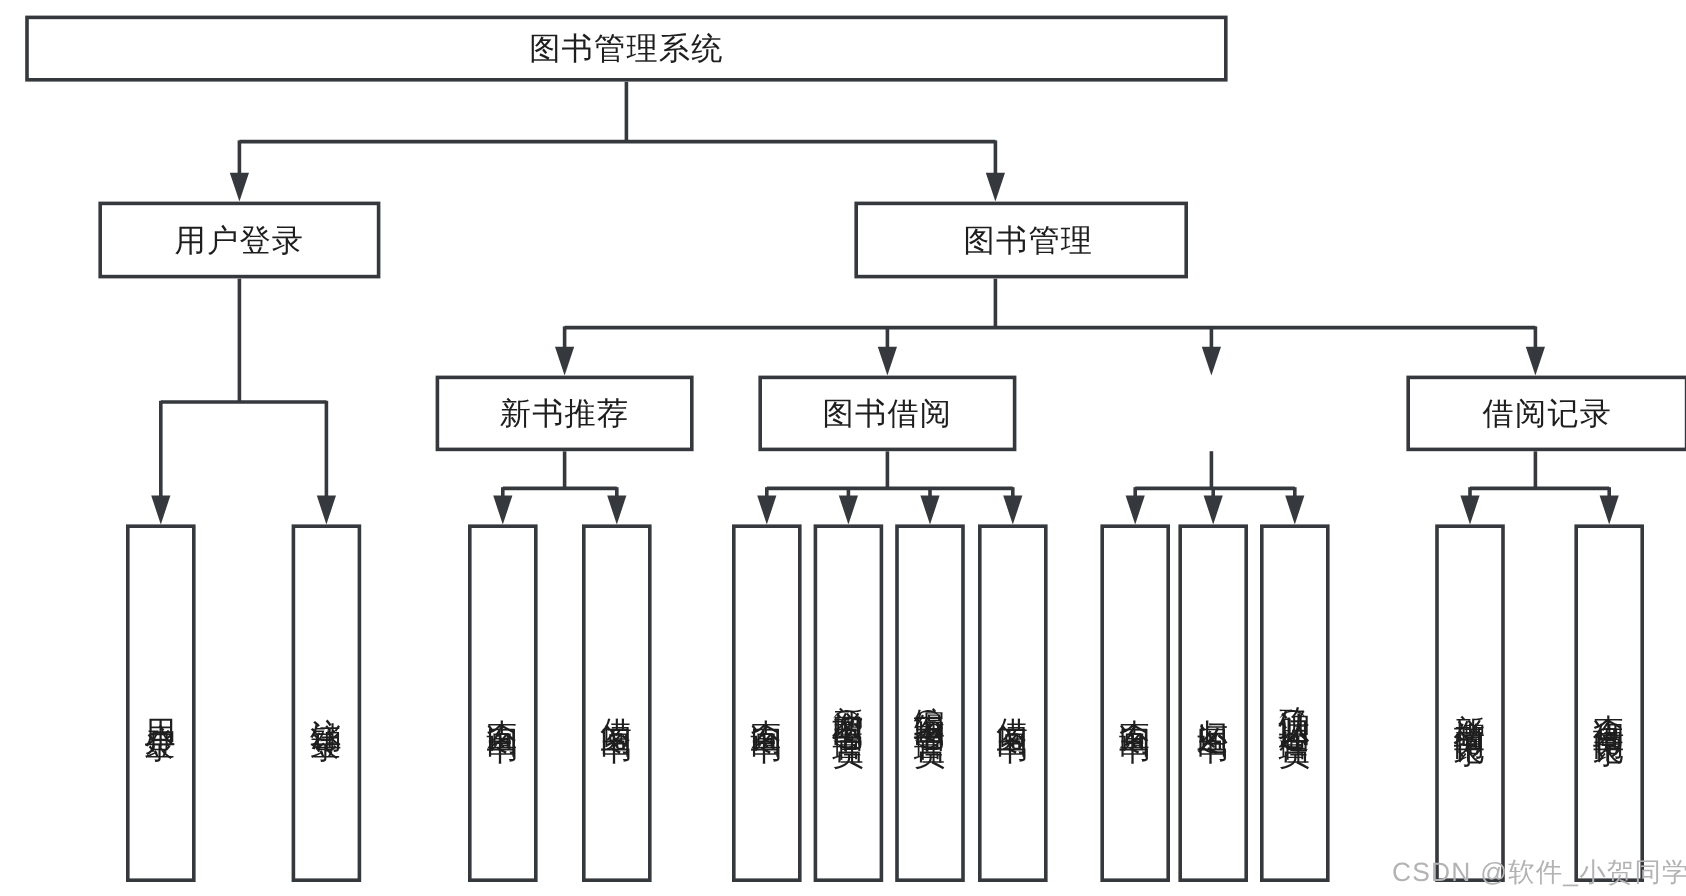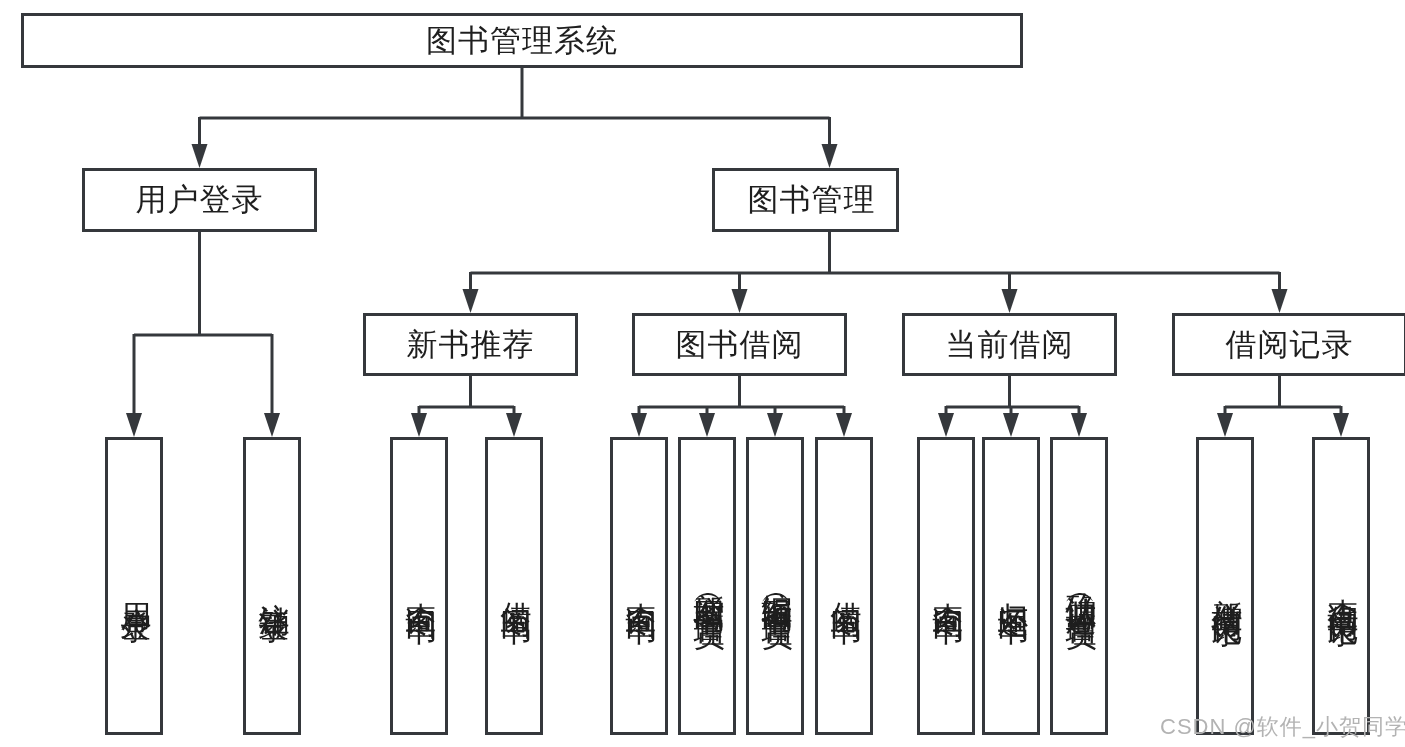--- a/index.html
+++ b/index.html
@@ -24,37 +24,36 @@
   }
   .node {
     position: absolute;
     box-sizing: border-box;
     border: 3px solid #35383c;
     background: #ffffff;
     display: flex;
     align-items: center;
     justify-content: center;
     color: #1e1e1e;
-    font-size: 31px;
+    font-size: 26px;
     letter-spacing: 1px;
     z-index: 2;
-    font-family: Liberation Mono, monospace;
   }
   .node.leaf .vtext {
     writing-mode: vertical-rl;
     text-orientation: mixed;
     letter-spacing: 4px;
     line-height: 1;
     white-space: nowrap;
   }
   
   .n-root   { left: 21px;   top: 13px;  width: 1002px; height: 55px; }
   
   .n-l2a    { left: 82px;   top: 168px; width: 235px;  height: 64px; }
-  .n-l2b    { left: 712px;  top: 168px; width: 187px;  height: 64px; padding-left: 12px; }
+  .n-l2b    { left: 712px;  top: 168px; width: 278px;  height: 64px; padding-left: 12px; }
   
   .n-l3a    { left: 363px;  top: 313px; width: 215px;  height: 63px; }
   .n-l3b    { left: 632px;  top: 313px; width: 215px;  height: 63px; }
   .n-l3c    { left: 902px;  top: 313px; width: 215px;  height: 63px; }
   .n-l3d    { left: 1172px; top: 313px; width: 235px;  height: 63px; }
   
   .leaf     { top: 437px; width: 58px; height: 298px; }
   .lf-g1a { left: 105px; }  .lf-g1b { left: 243px; }
   .lf-g2a { left: 390px; }  .lf-g2b { left: 485px; }
   .lf-g3a { left: 610px; }  .lf-g3b { left: 678px; }
@@ -158,23 +157,20 @@
   <div class="node n-l2b">
     <span>图书管理</span>
   </div>
 
   <div class="node n-l3b">
     <span>图书借阅</span>
   </div>
   <div class="node n-l3a">
     <span>新书推荐</span>
   </div>
-  <div class="node n-l3c">
-    <span>当前借阅</span>
-  </div>
   <div class="node n-l3d">
     <span>借阅记录</span>
   </div>
 
   <div class="node leaf lf-g1a">
     <span class="vtext">用户登录</span>
   </div>
   <div class="node leaf lf-g1b">
     <span class="vtext">注销登录</span>
   </div>

